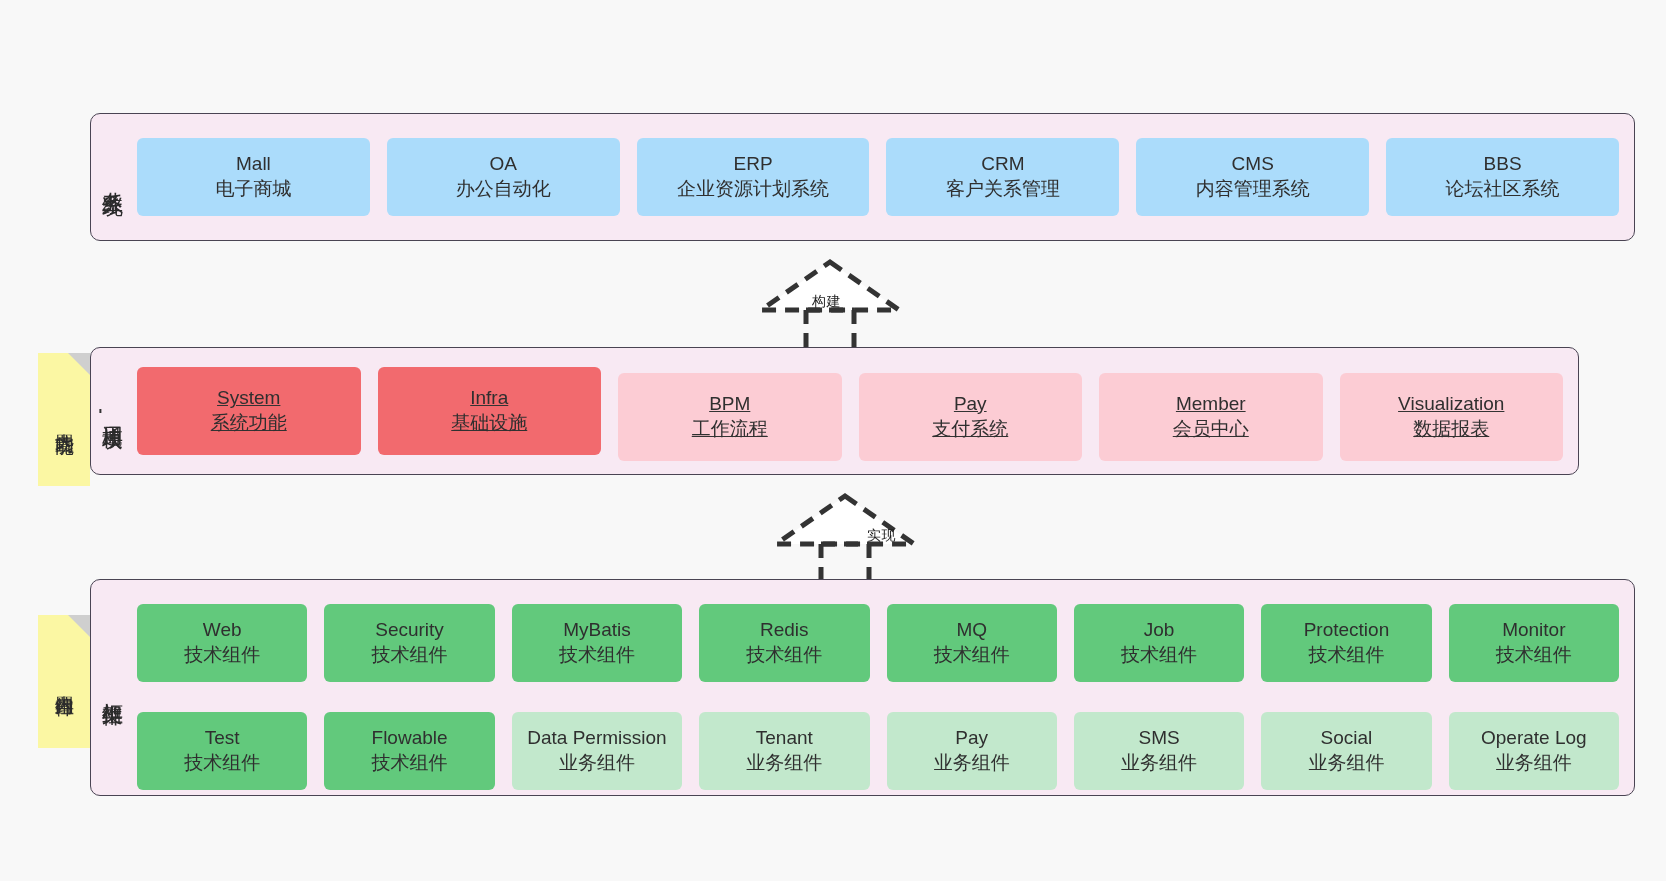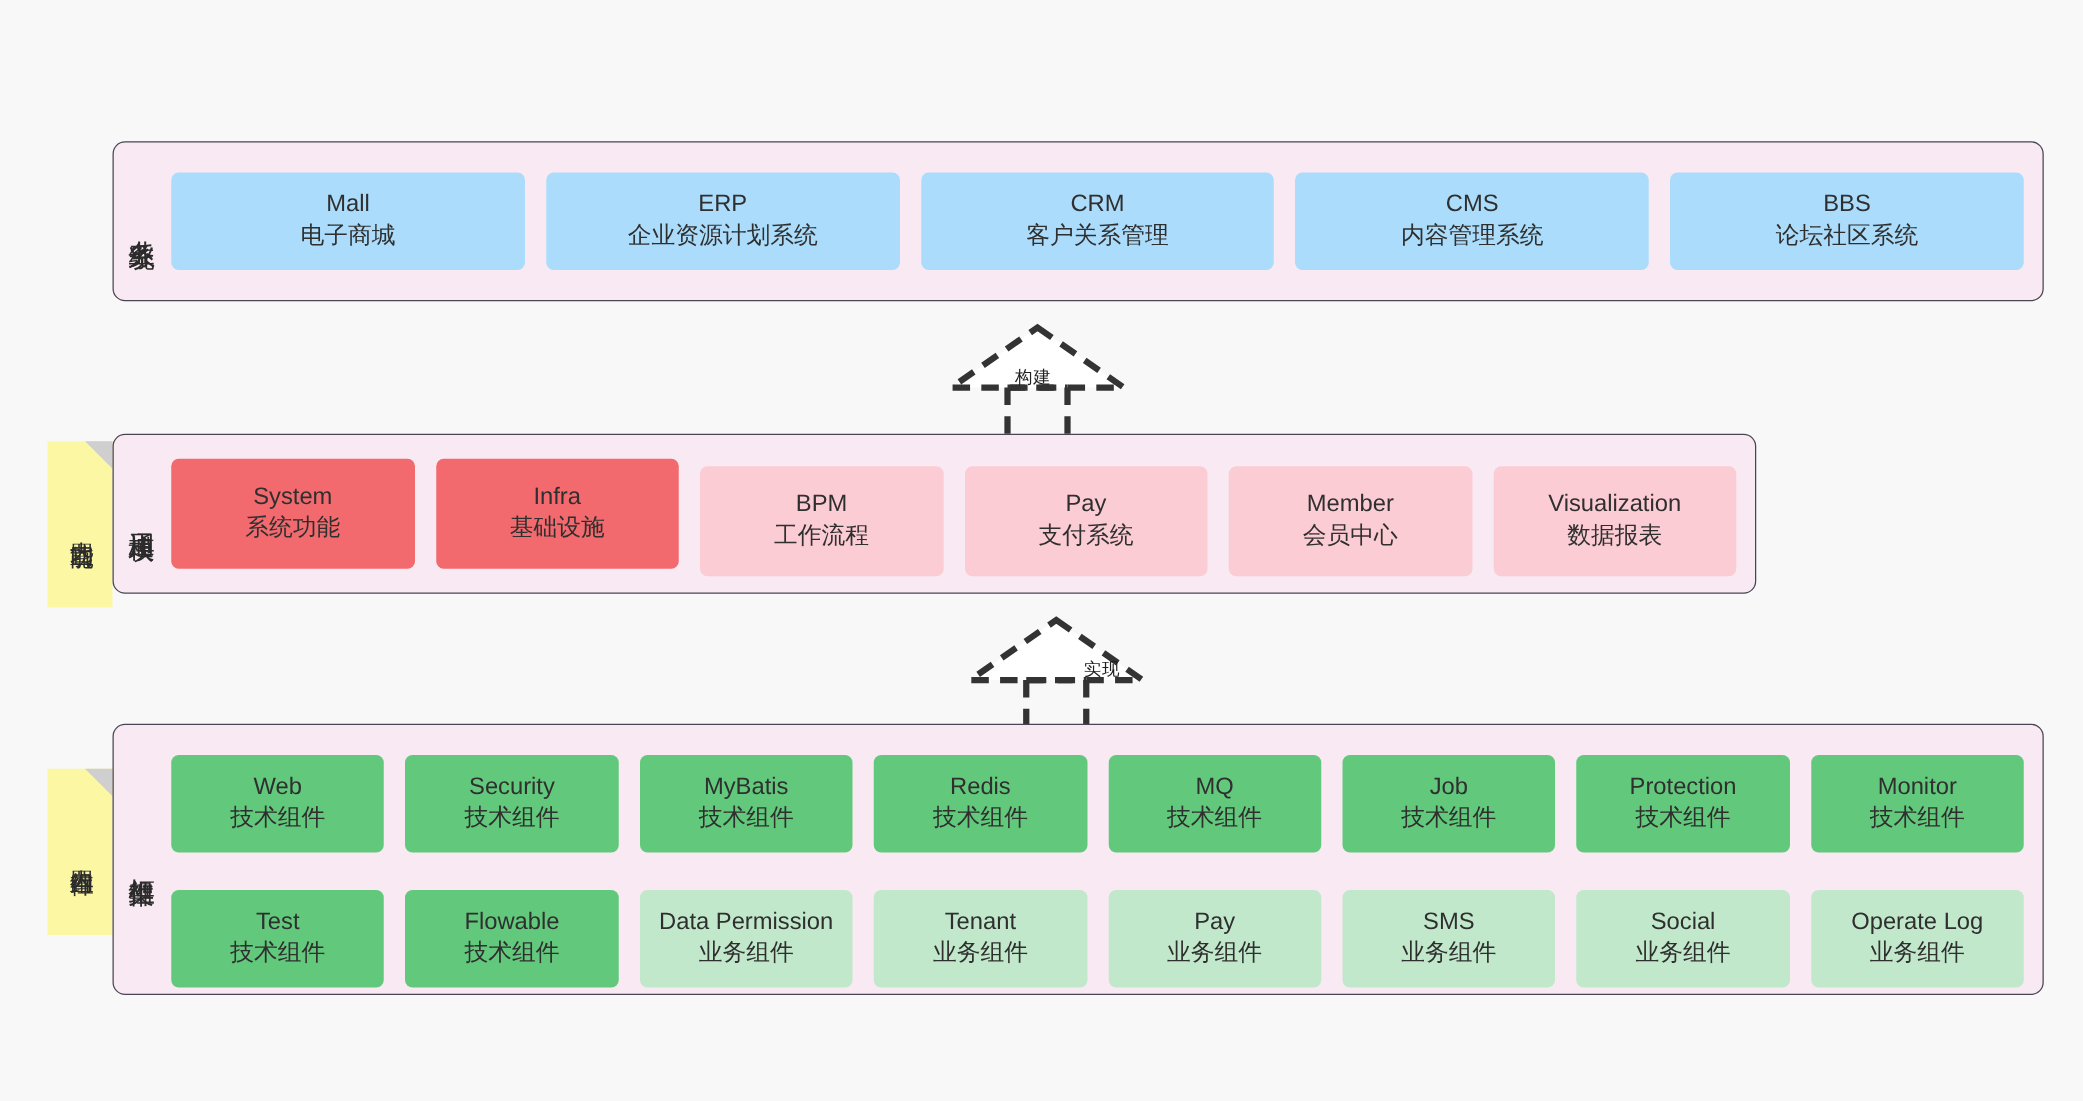--- a/index.html
+++ b/index.html
@@ -140,20 +140,24 @@
 <div class="canvas">
 
   <div class="layer" id="layer-business" style="left:90px; top:113px; width:1545px; height:128px;">
     <div class="layer-title">业务系统</div>
     <div class="layer-body">
       <div class="node blue">
         <span class="ntitle">Mall</span>
         <span class="nsub">电子商城</span>
       </div>
       <div class="node blue">
+        <span class="ntitle">OA</span>
+        <span class="nsub">办公自动化</span>
+      </div>
+      <div class="node blue">
         <span class="ntitle">ERP</span>
         <span class="nsub">企业资源计划系统</span>
       </div>
       <div class="node blue">
         <span class="ntitle">CRM</span>
         <span class="nsub">客户关系管理</span>
       </div>
       <div class="node blue">
         <span class="ntitle">CMS</span>
         <span class="nsub">内容管理系统</span>
@@ -175,21 +179,21 @@
       <line x1="51" y1="52" x2="99" y2="52" stroke="#333333" stroke-width="5" stroke-dasharray="14 9"></line>
     </svg>
     <span class="arrow-label" style="left:57px; top:35px;">构建</span>
   </div>
 
   <div class="note" style="left:38px; top:353px; width:52px; height:133px;">
     <span class="note-fold"></span>
     <span>内置功能</span>
   </div>
 
-  <div class="layer" id="layer-common" style="left:90px; top:347px; width:1315px; height:128px;">
+  <div class="layer" id="layer-common" style="left:90px; top:347px; width:1489px; height:128px;text-decoration:underline;">
     <div class="layer-title">通用模块</div>
     <div class="layer-body">
       <div class="node red">
         <span class="ntitle">System</span>
         <span class="nsub">系统功能</span>
       </div>
       <div class="node red">
         <span class="ntitle">Infra</span>
         <span class="nsub">基础设施</span>
       </div>

